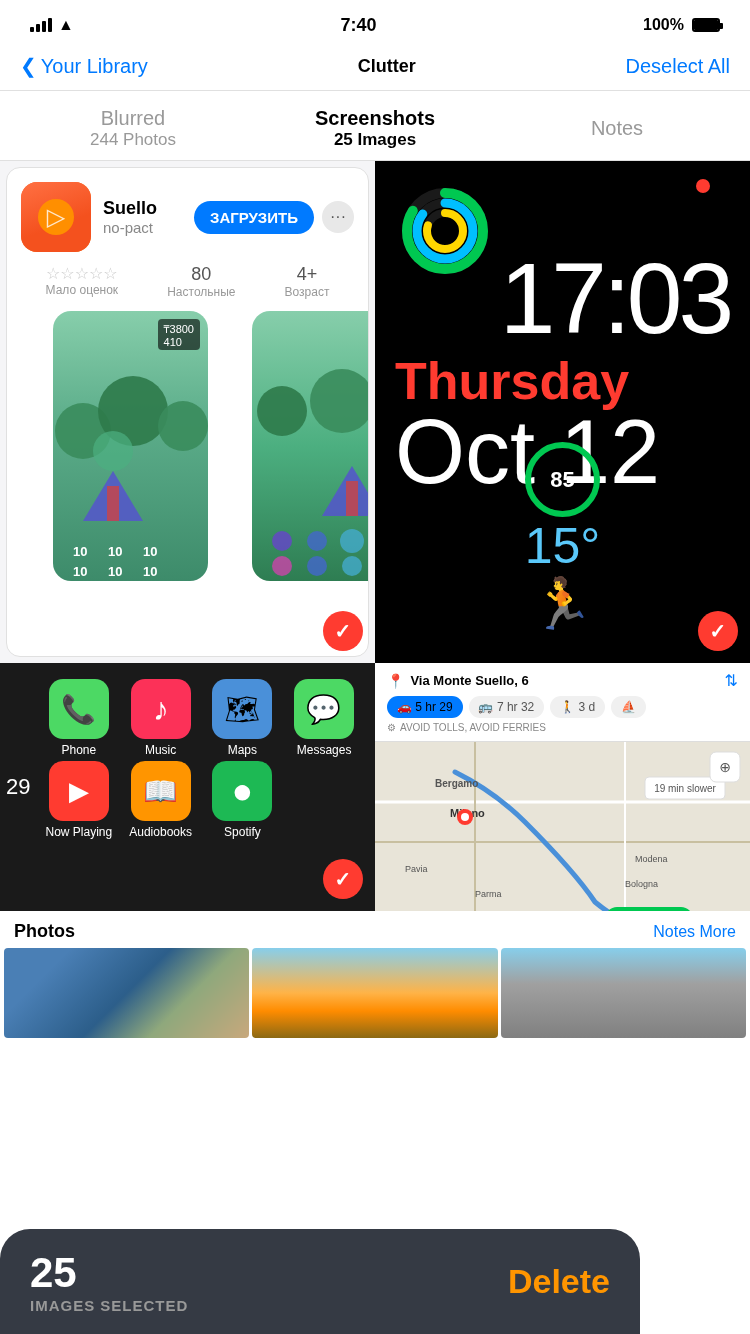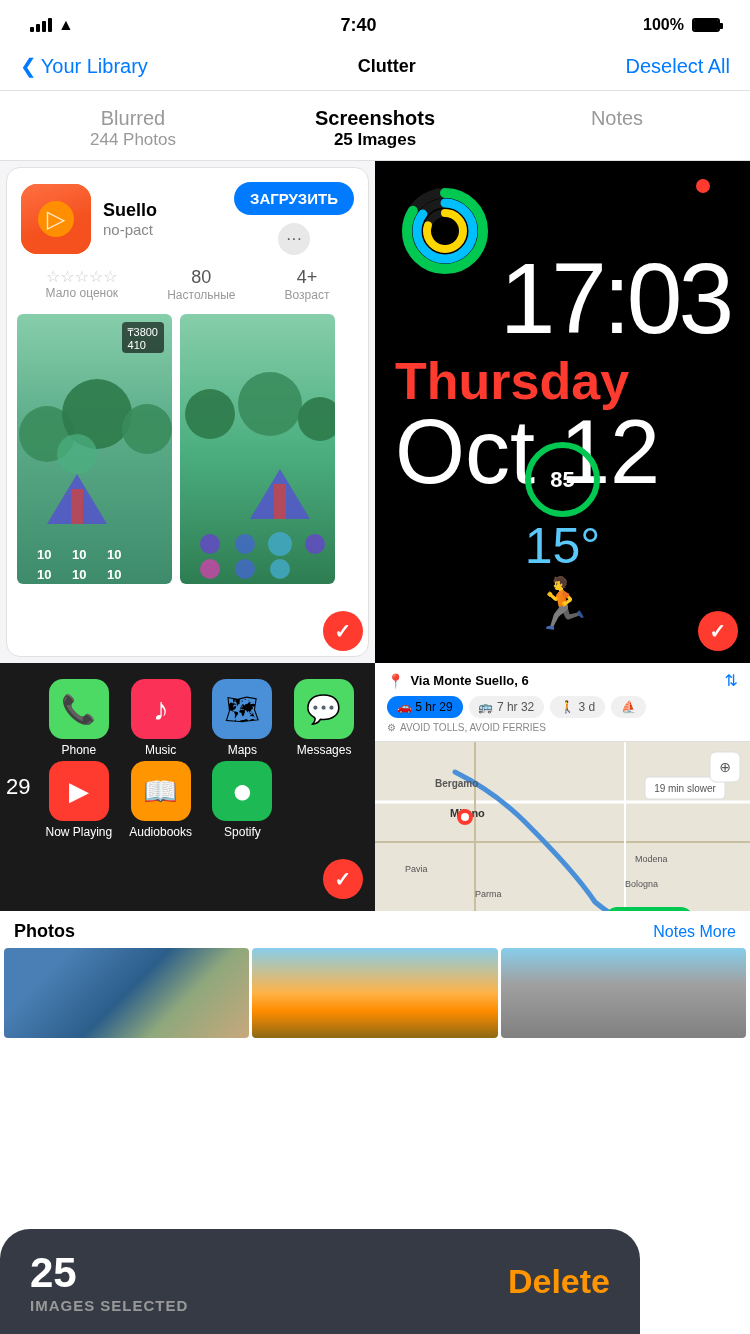--- a/index.html
+++ b/index.html
@@ -101,21 +101,21 @@
     .nav-action {
       color: #007AFF;
       font-size: 20px;
       font-weight: 400;
     }
 
     
     .segment-tabs {
       display: flex;
       justify-content: space-around;
-      align-items: flex-start;
+      align-items: center;
       padding: 16px 12px 10px;
       background: #fff;
       border-bottom: 1px solid #e0e0e0;
     }
     .tab-item {
       text-align: center;
       flex: 1;
     }
     .tab-item.active .tab-label {
       font-size: 20px;
@@ -251,41 +251,41 @@
       align-items: center;
       justify-content: center;
       font-size: 16px;
       color: #555;
       border: none;
     }
     .app-header-actions {
       display: flex;
       align-items: center;
       gap: 8px;
-      flex-direction: column;
     }
     .app-stats {
       display: flex;
       justify-content: space-around;
       padding: 4px 14px 12px;
     }
     .stat-col { text-align: center; }
     .star-row { color: #ccc; font-size: 16px; }
     .stat-number { font-size: 18px; font-weight: 500; color: #555; }
     .stat-label { font-size: 12px; color: #999; }
     .app-screenshots {
       display: flex;
       gap: 8px;
       padding: 0 10px;
       overflow: hidden;
     }
     .app-screenshot-img {
-      border-radius: 6px;
+      border-radius: 18px;
       overflow: hidden;
       flex-shrink: 0;
+      margin-left: 36px;
     }
     .game-screenshot-1 {
       width: 155px;
       height: 270px;
       background: linear-gradient(180deg, #87CEAB 0%, #5DAE8B 40%, #3D8B6A 100%);
       position: relative;
       display: flex;
       flex-direction: column;
       align-items: center;
     }

